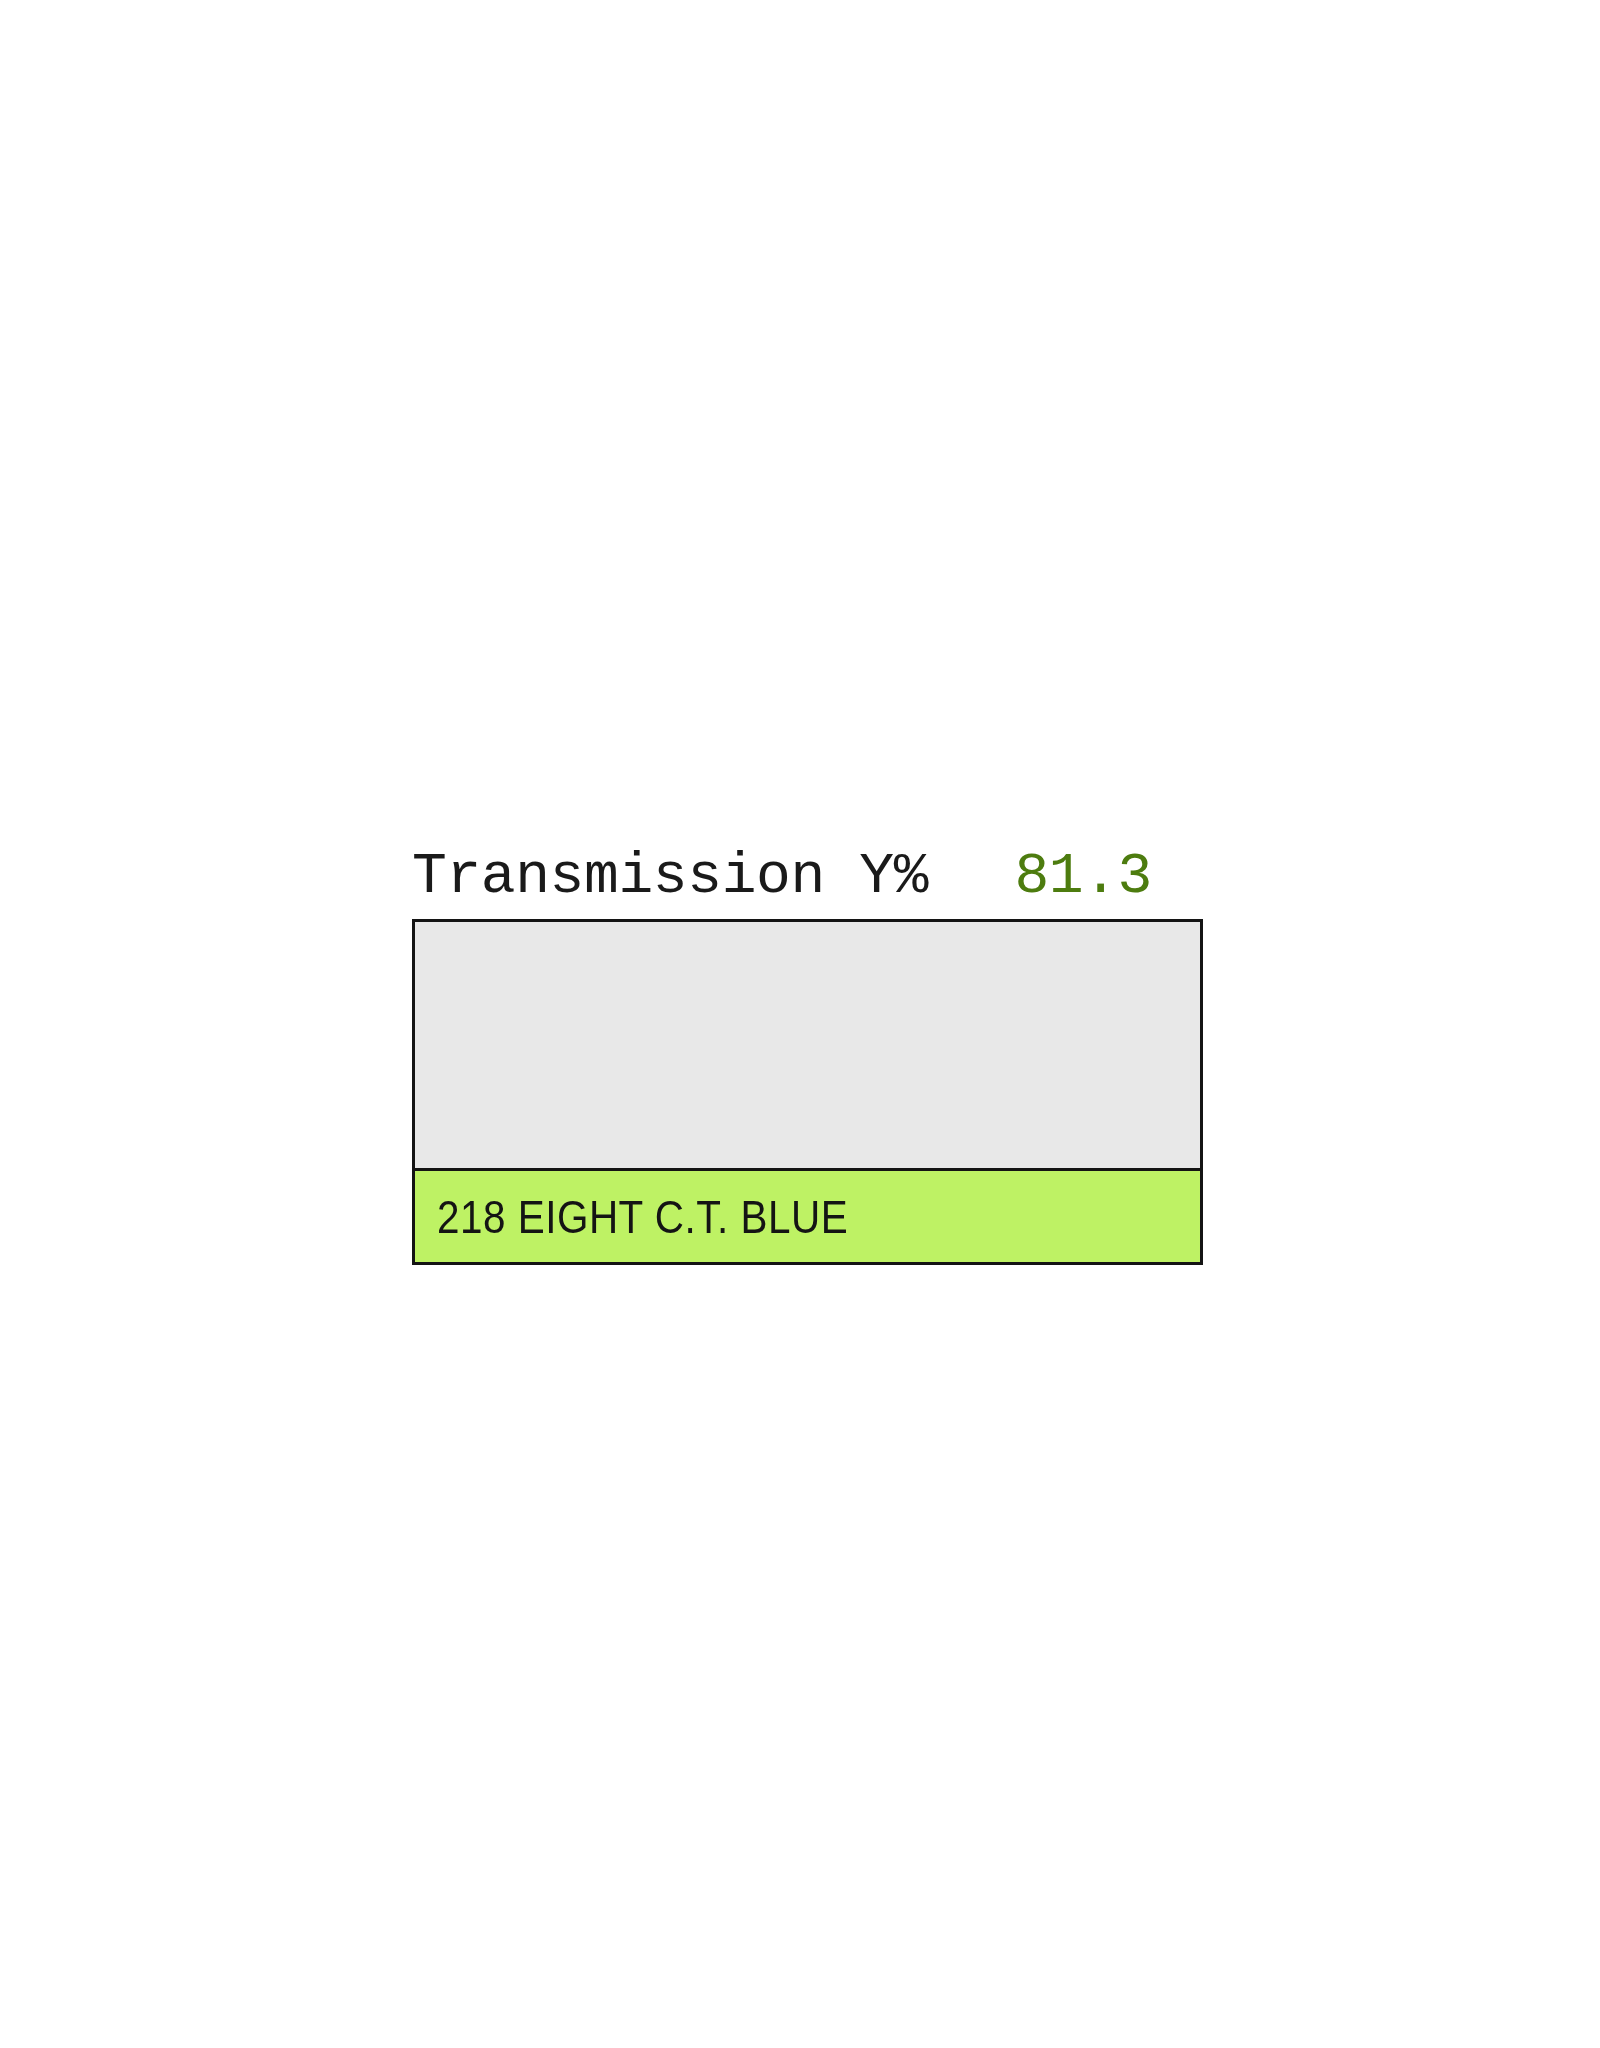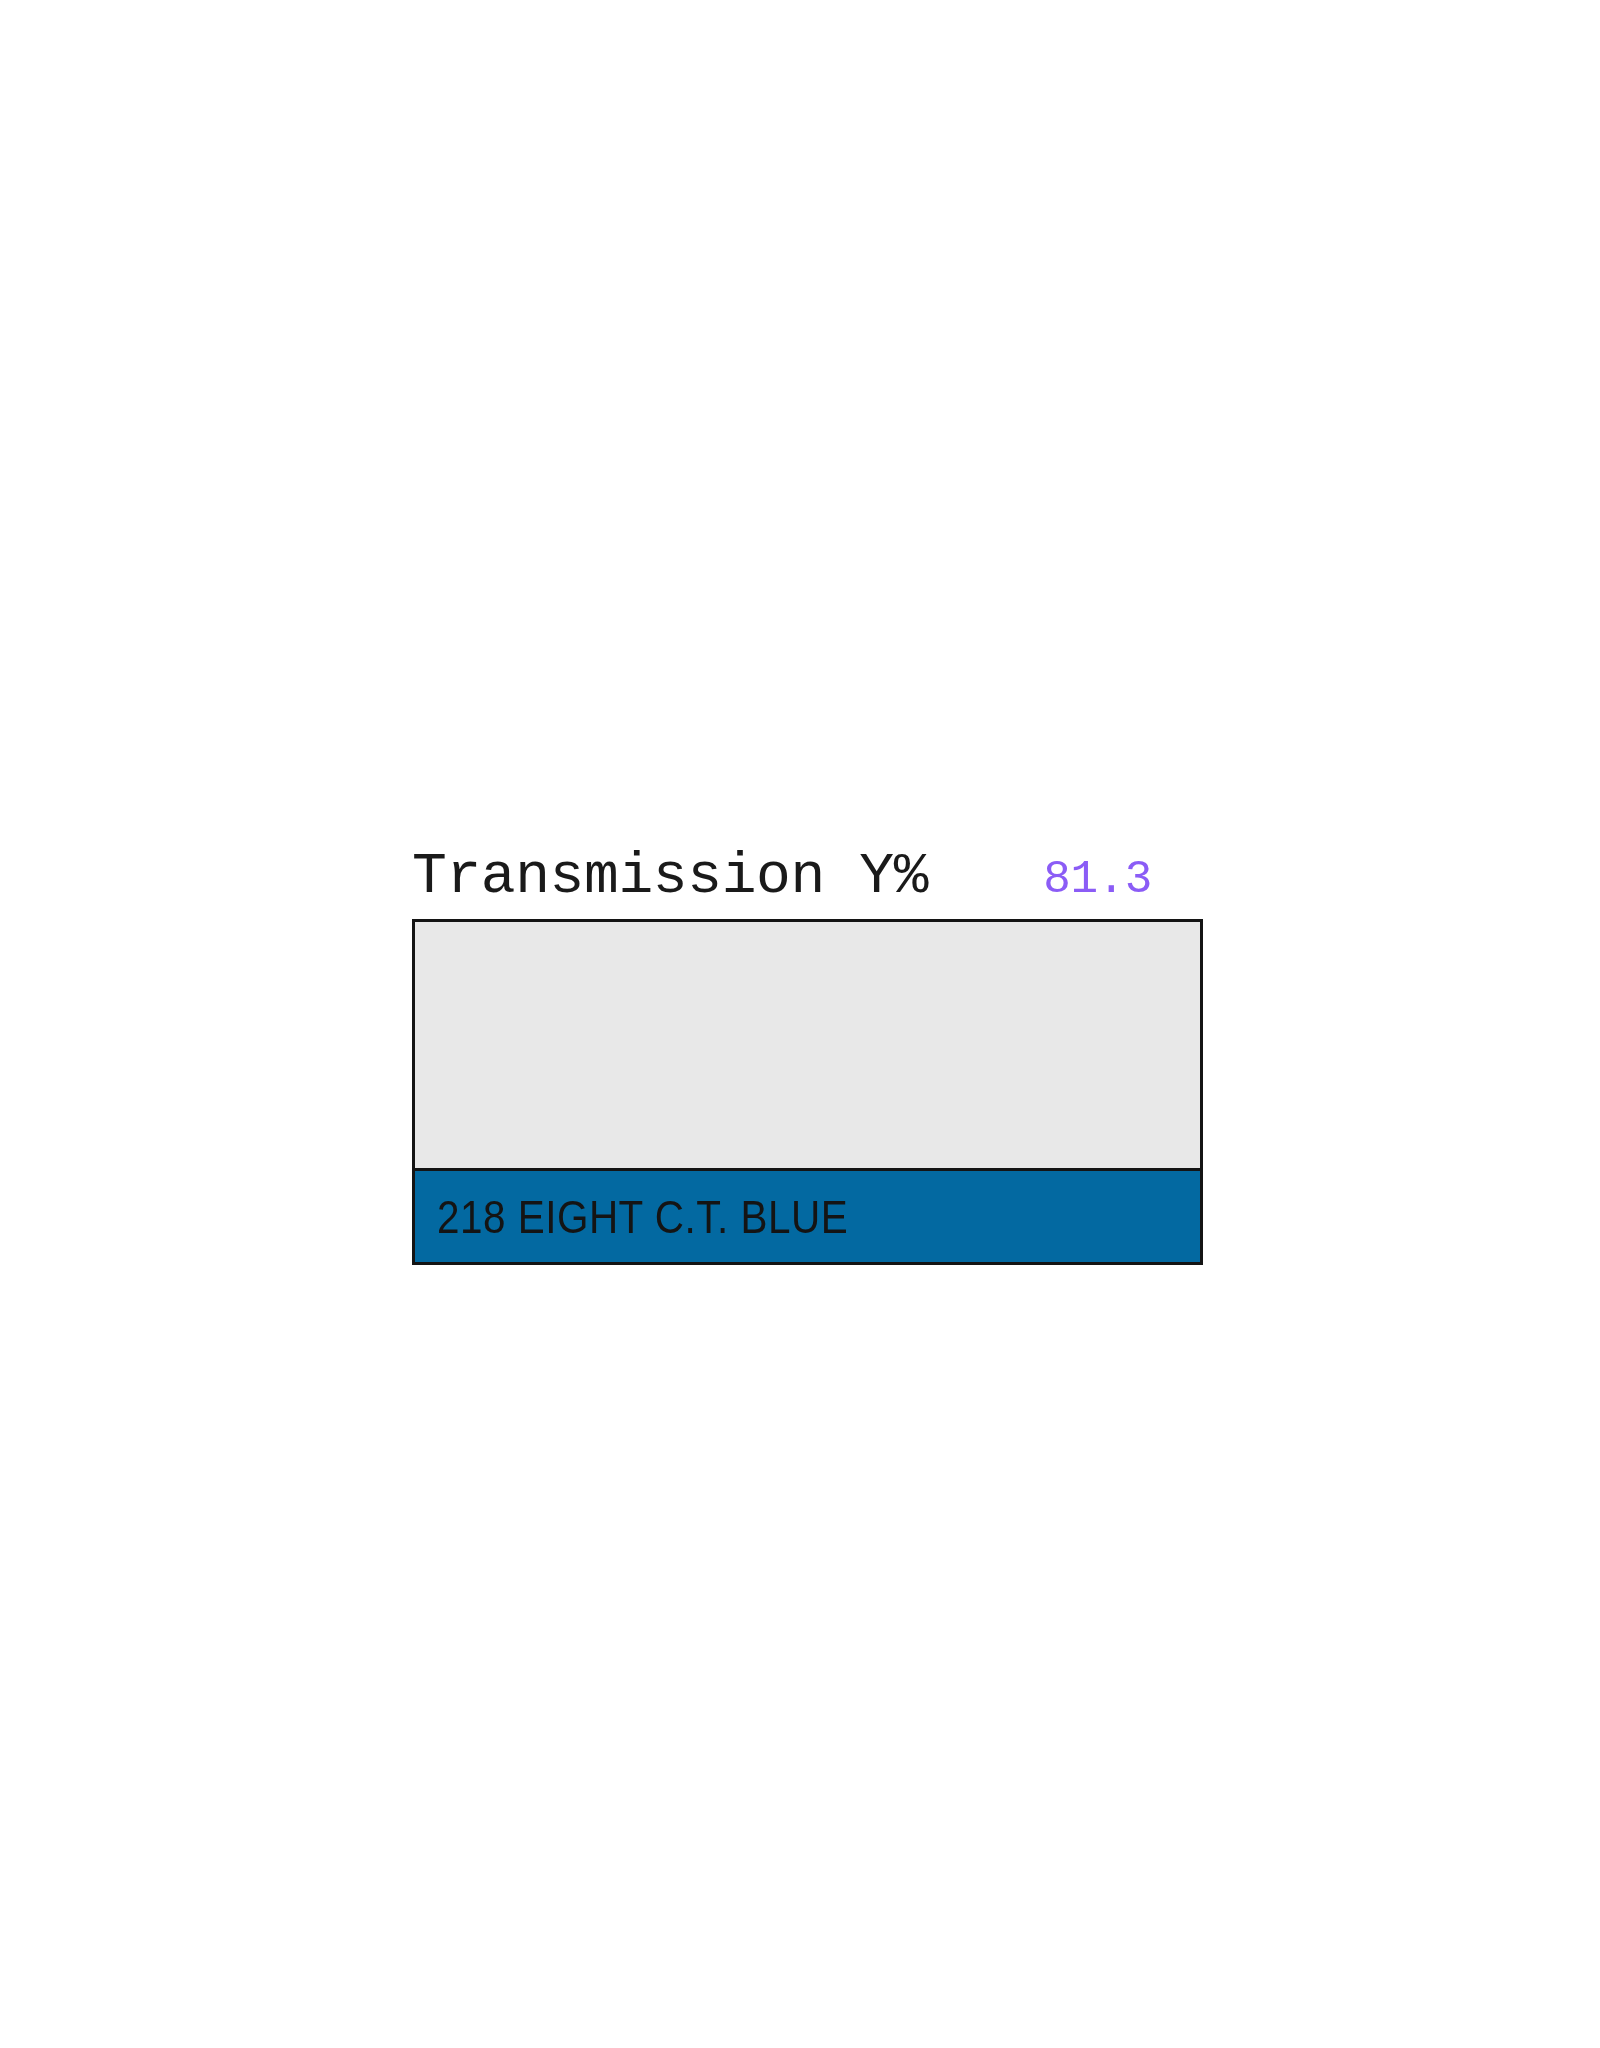--- a/index.html
+++ b/index.html
@@ -35,23 +35,23 @@
     font-family: Liberation Mono, monospace;
   }
   #transmission-label {
     font-size: 58px;
     line-height: 58px;
     color: #1a1a1a;
     letter-spacing: -0.4px;
     white-space: nowrap;
   }
   #transmission-value {
-    font-size: 46px;
+    font-size: 58px;
     line-height: 58px;
-    color: #8b5cf6;
+    color: #4d7c0f;
     letter-spacing: -0.4px;
     white-space: nowrap;
   }
 
   
   #swatch-box {
     border: 3px solid #141414;
     box-sizing: border-box;
     width: 791px;
   }
@@ -89,18 +89,18 @@
 <div id="swatch-card">
 
   <div id="transmission-row">
     <span id="transmission-label">Transmission Y%</span>
     <span id="transmission-value">81.3</span>
   </div>
 
   <div id="swatch-box" style="border-color: rgb(20, 20, 20); border-width: 3px;">
     <div id="swatch-color" style="background: rgb(232, 232, 232);"></div>
     <div id="swatch-divider" style="background: rgb(20, 20, 20);"></div>
-    <div id="swatch-name-band" style="background: #0369a1;">
+    <div id="swatch-name-band" style="background: #bef264;">
       <span id="swatch-name-text">218 EIGHT C.T. BLUE</span>
     </div>
   </div>
 
 </div>
 
 </body></html>

